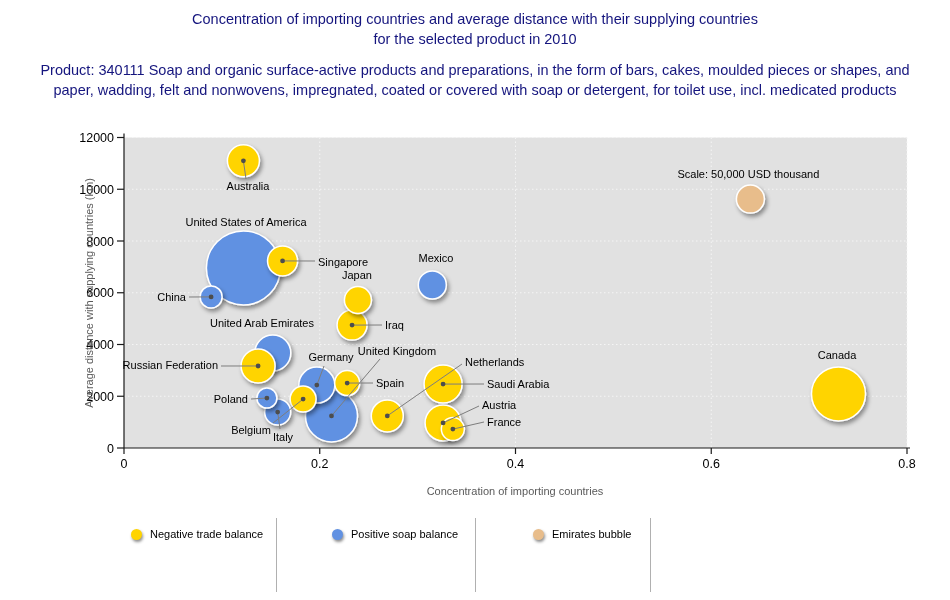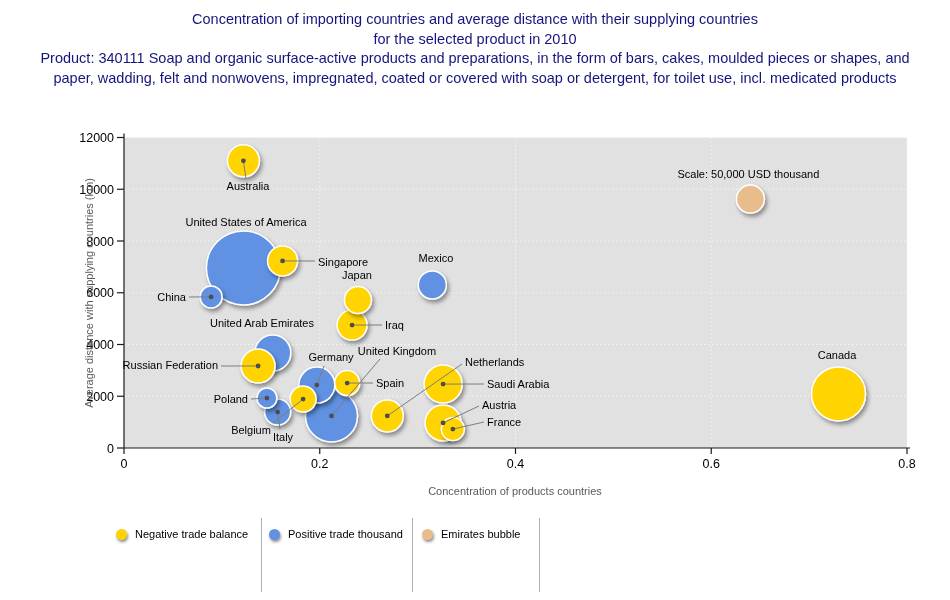--- a/index.html
+++ b/index.html
@@ -1,27 +1,27 @@
 <!DOCTYPE html>
 <html><head>
 <meta charset="utf-8">
 <style>
   html,body{margin:0;padding:0;background:#fff;}
   .stage{position:relative;width:950px;height:600px;background:#fff;overflow:hidden;
          font-family:"Liberation Sans",sans-serif;}
   .title-block{position:absolute;top:10px;left:0;width:950px;text-align:center;
                color:#15157E;font-size:14.5px;line-height:19.5px;z-index:3;}
-  .title-block .product{max-width:906px;margin:0 auto;}
+  .title-block .product{max-width:906px;margin:12px auto;}
   #plot-svg{position:absolute;left:0;top:0;z-index:1;}
   #plot-svg text{font-family:"Liberation Sans",sans-serif;}
   .y-axis-title{position:absolute;left:89px;top:293px;transform:translate(-50%,-50%) rotate(-90deg);
                 white-space:nowrap;color:#5a5a5a;font-size:11px;z-index:2;}
   .x-axis-title{position:absolute;left:515px;top:485px;transform:translateX(-50%);
                 color:#5a5a5a;font-size:11px;z-index:2;}
-  .legend{position:absolute;left:110px;top:518px;height:76px;display:flex;z-index:3;}
+  .legend{position:absolute;left:125px;top:518px;height:76px;display:flex;z-index:3;gap:48px;}
   .legend-cell{box-sizing:border-box;border-right:1px solid #b0b0b0;height:74px;
                display:flex;align-items:flex-start;padding-top:10px;}
   .legend-cell.item{gap:8px;}
   .lg-dot{width:11px;height:11px;border-radius:50%;flex:0 0 auto;margin-top:1px;
           box-shadow:1px 2px 3px rgba(0,0,0,0.45);}
   .lg-label{font-size:11px;color:#000;line-height:13px;}
   .c1{width:152px;padding-left:6px;}
   .c2{width:151px;padding-left:7px;}
   .c3{width:127px;padding-left:9px;}
   .c4{width:163px;padding-top:3px;}
@@ -33,21 +33,21 @@
 
 <div class="stage">
 
   <div class="title-block">
     <div>Concentration of importing countries and average distance with their supplying countries</div>
     <div>for the selected product in 2010</div>
     <div class="product">Product: 340111 Soap and organic surface-active products and preparations, in the form of bars, cakes, moulded pieces or shapes, and paper, wadding, felt and nonwovens, impregnated, coated or covered with soap or detergent, for toilet use, incl. medicated products</div>
   </div>
 
   <div class="y-axis-title">Average distance with supplying countries (km)</div>
-  <div class="x-axis-title">Concentration of products countries</div>
+  <div class="x-axis-title">Concentration of importing countries</div>
 
   <svg id="plot-svg" width="950" height="512">
     <defs>
       <filter id="bubble-shadow" x="-40%" y="-40%" width="190%" height="190%">
         <feDropShadow dx="2" dy="3" stdDeviation="2" flood-color="#000" flood-opacity="0.4"></feDropShadow>
       </filter>
     </defs>
     <g id="g-bg">
         <rect x="124" y="137.5" width="783" height="310.5" fill="#E1E1E1"></rect>
       </g>
@@ -171,21 +171,21 @@
       </g>
   </svg>
 
   <div class="legend">
     <div class="legend-cell item c1">
       <span class="lg-dot" style="background: rgb(255, 212, 0);"></span>
       <span class="lg-label">Negative trade balance</span>
     </div>
     <div class="legend-cell item c2">
       <span class="lg-dot" style="background: rgb(97, 145, 226);"></span>
-      <span class="lg-label">Positive trade thousand</span>
+      <span class="lg-label">Positive soap balance</span>
     </div>
     <div class="legend-cell item c3">
       <span class="lg-dot" style="background: rgb(232, 189, 139);"></span>
       <span class="lg-label">Emirates bubble</span>
     </div>
   </div>
 
 </div>
 
 </body></html>

